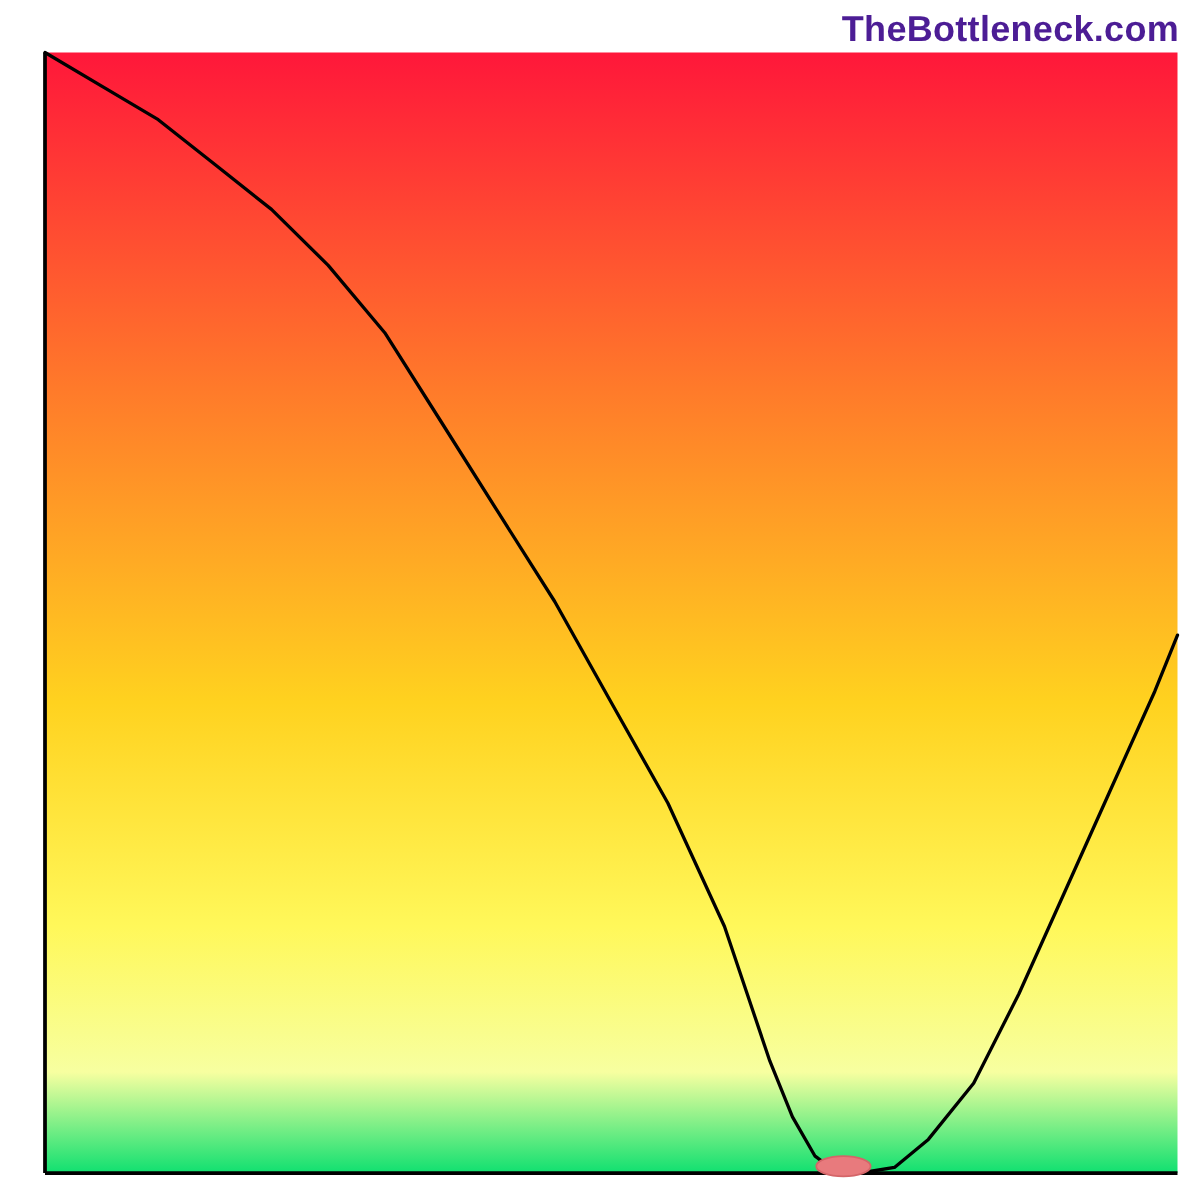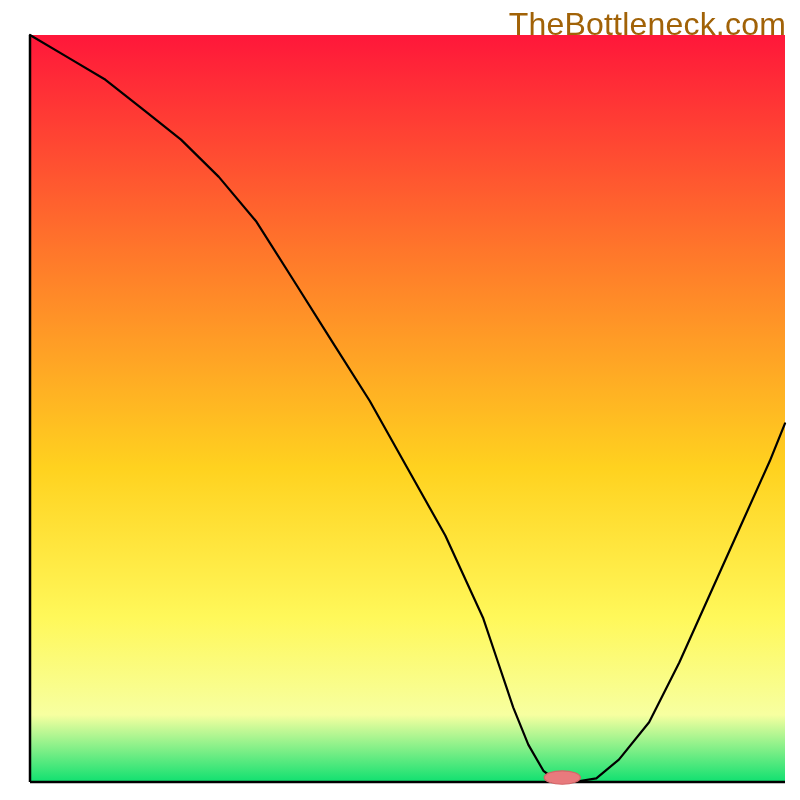--- a/index.html
+++ b/index.html
@@ -12,23 +12,23 @@
   }
   .frame {
     position: relative;
     width: 800px;
     height: 800px;
   }
   .watermark {
     position: absolute;
     top: 6px;
     right: 14px;
-    font-size: 32px;
-    font-weight: 400;
-    color: #a16207;
+    font-size: 24px;
+    font-weight: 700;
+    color: #4c1d95;
     letter-spacing: 0.2px;
     z-index: 5;
   }
   svg.chart {
     position: absolute;
     left: 0;
     top: 0;
     width: 800px;
     height: 800px;
   }

